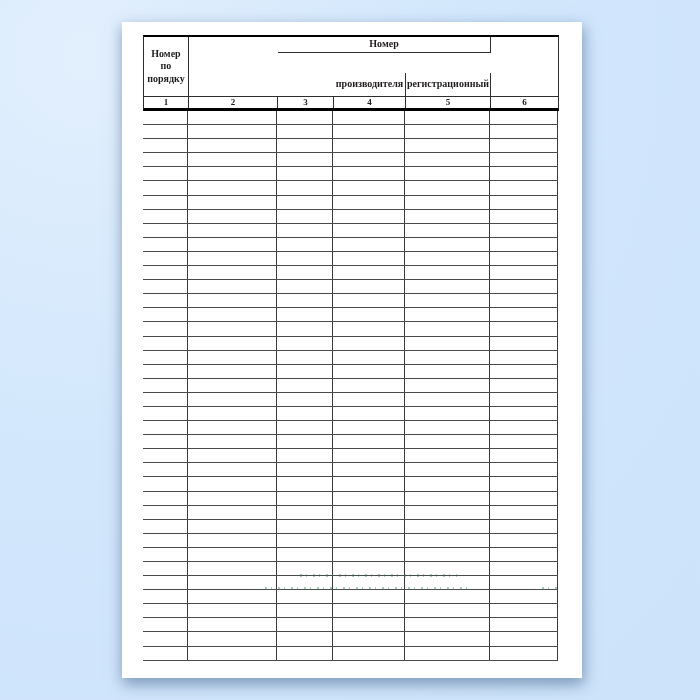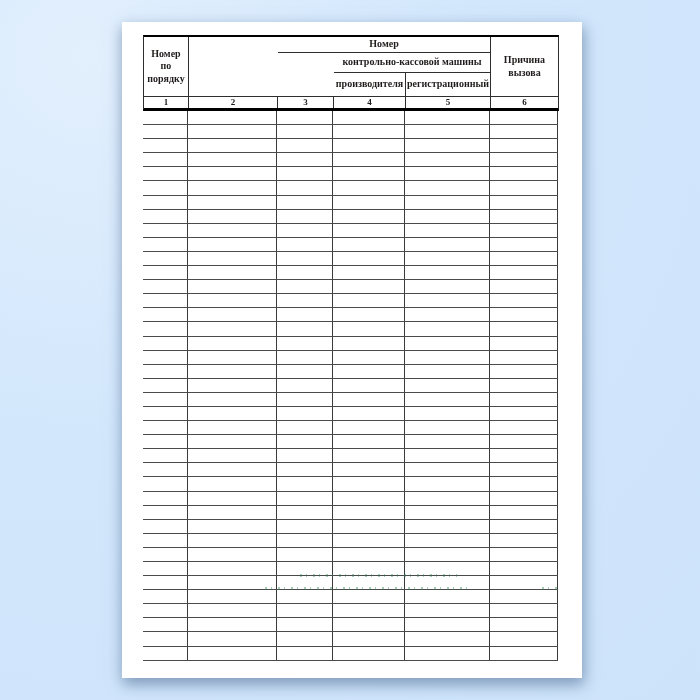--- a/index.html
+++ b/index.html
@@ -75,25 +75,22 @@
 
 <div class="page">
 
   <div class="form">
 
     <div class="hdr">
       <div class="hc br c-order">Номер
 по
 порядку</div>
       <div class="hc br bb g-number">Номер</div>
-      <div class="hc br bb g-kkm">контрольно-кассовой машины</div>
       <div class="hc br c-manuf">производителя</div>
       <div class="hc br c-reg">регистрационный</div>
-      <div class="hc c-reason">Причина
-вызова</div>
 
       <div class="hc br bt num" style="grid-column:1">1</div>
       <div class="hc br bt num" style="grid-column:2">2</div>
       <div class="hc br bt num" style="grid-column:3">3</div>
       <div class="hc br bt num" style="grid-column:4">4</div>
       <div class="hc br bt num" style="grid-column:5">5</div>
       <div class="hc bt num" style="grid-column:6">6</div>
     </div>
 
     <div class="tbody">

